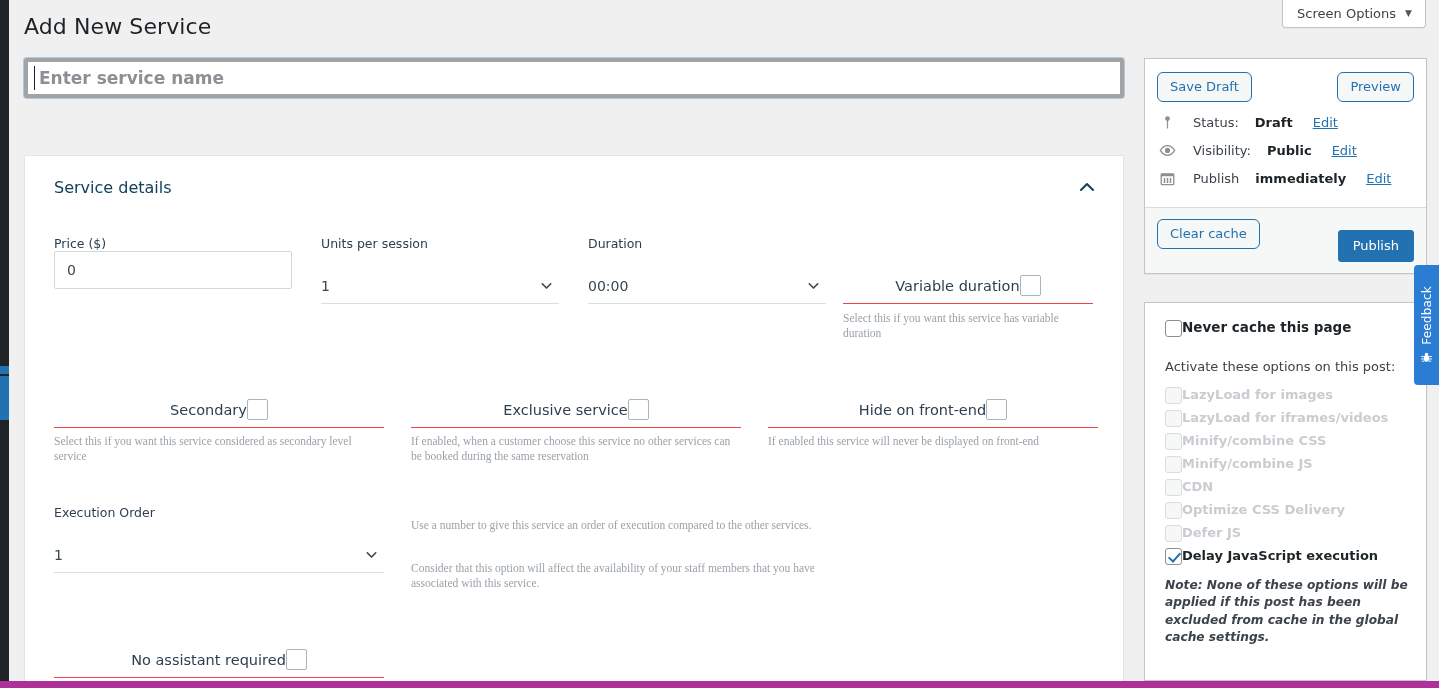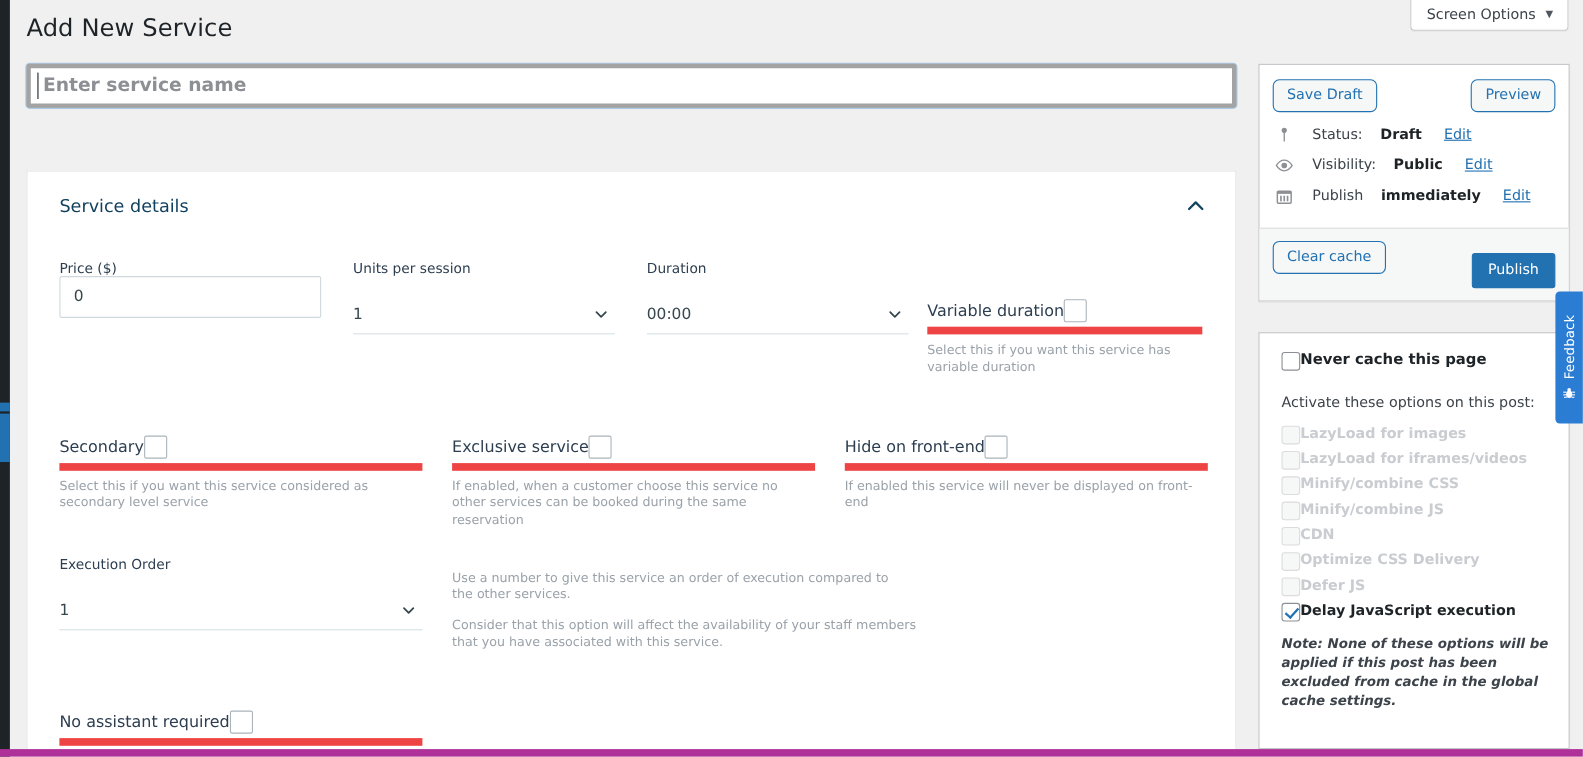--- a/index.html
+++ b/index.html
@@ -85,41 +85,41 @@
   .card-header-title {
     font-size: 16px; color: #11405f; font-weight: 400;
   }
   .chev-up { width: 20px; height: 20px; cursor: pointer; display:block; }
 
   
   .field-label {
     position: absolute; font-size: 12.5px; color: #2c3e50;
   }
   .help-text {
-    position: absolute; font-size: 11.5px; color: #9aa2a9; line-height: 1.33;
+    position: absolute; font-size: 11.5px; color: #9aa2a9; line-height: 1.33; font-family: Liberation Serif, serif;
   }
   .mat-input {
     position: absolute;
     border: 1px solid #cfd8dc; border-radius: 2px; background: #fff;
     font-family: inherit; font-size: 14px; color: #37474f;
     padding: 0 12px; outline: none;
   }
   .mat-select {
     position: absolute;
     border: none; border-bottom: 1px solid #d4e0e6; background: transparent;
     display: flex; align-items: center; justify-content: space-between;
     font-size: 14px; color: #37474f; cursor: pointer;
     padding-right: 4px;
   }
   .sel-caret { color: #37474f; display: block; }
 
   .cb-row {
     position: absolute;
-    border-bottom: 7px solid #ef4444;
-    display: flex; align-items: center; justify-content: flex-start;
+    border-bottom: 1px solid #ef4444;
+    display: flex; align-items: center; justify-content: center;
   }
   .cb-label { font-size: 14.5px; color: #2c3e50; }
   .cb-box {
     width: 21px; height: 21px; border: 1px solid #aab4bb; border-radius: 2px;
     background: #fff; cursor: pointer; flex: 0 0 auto;
   }
 
   
   .panel {
     position: absolute; background: #fff; border: 1px solid #c3c4c7;

